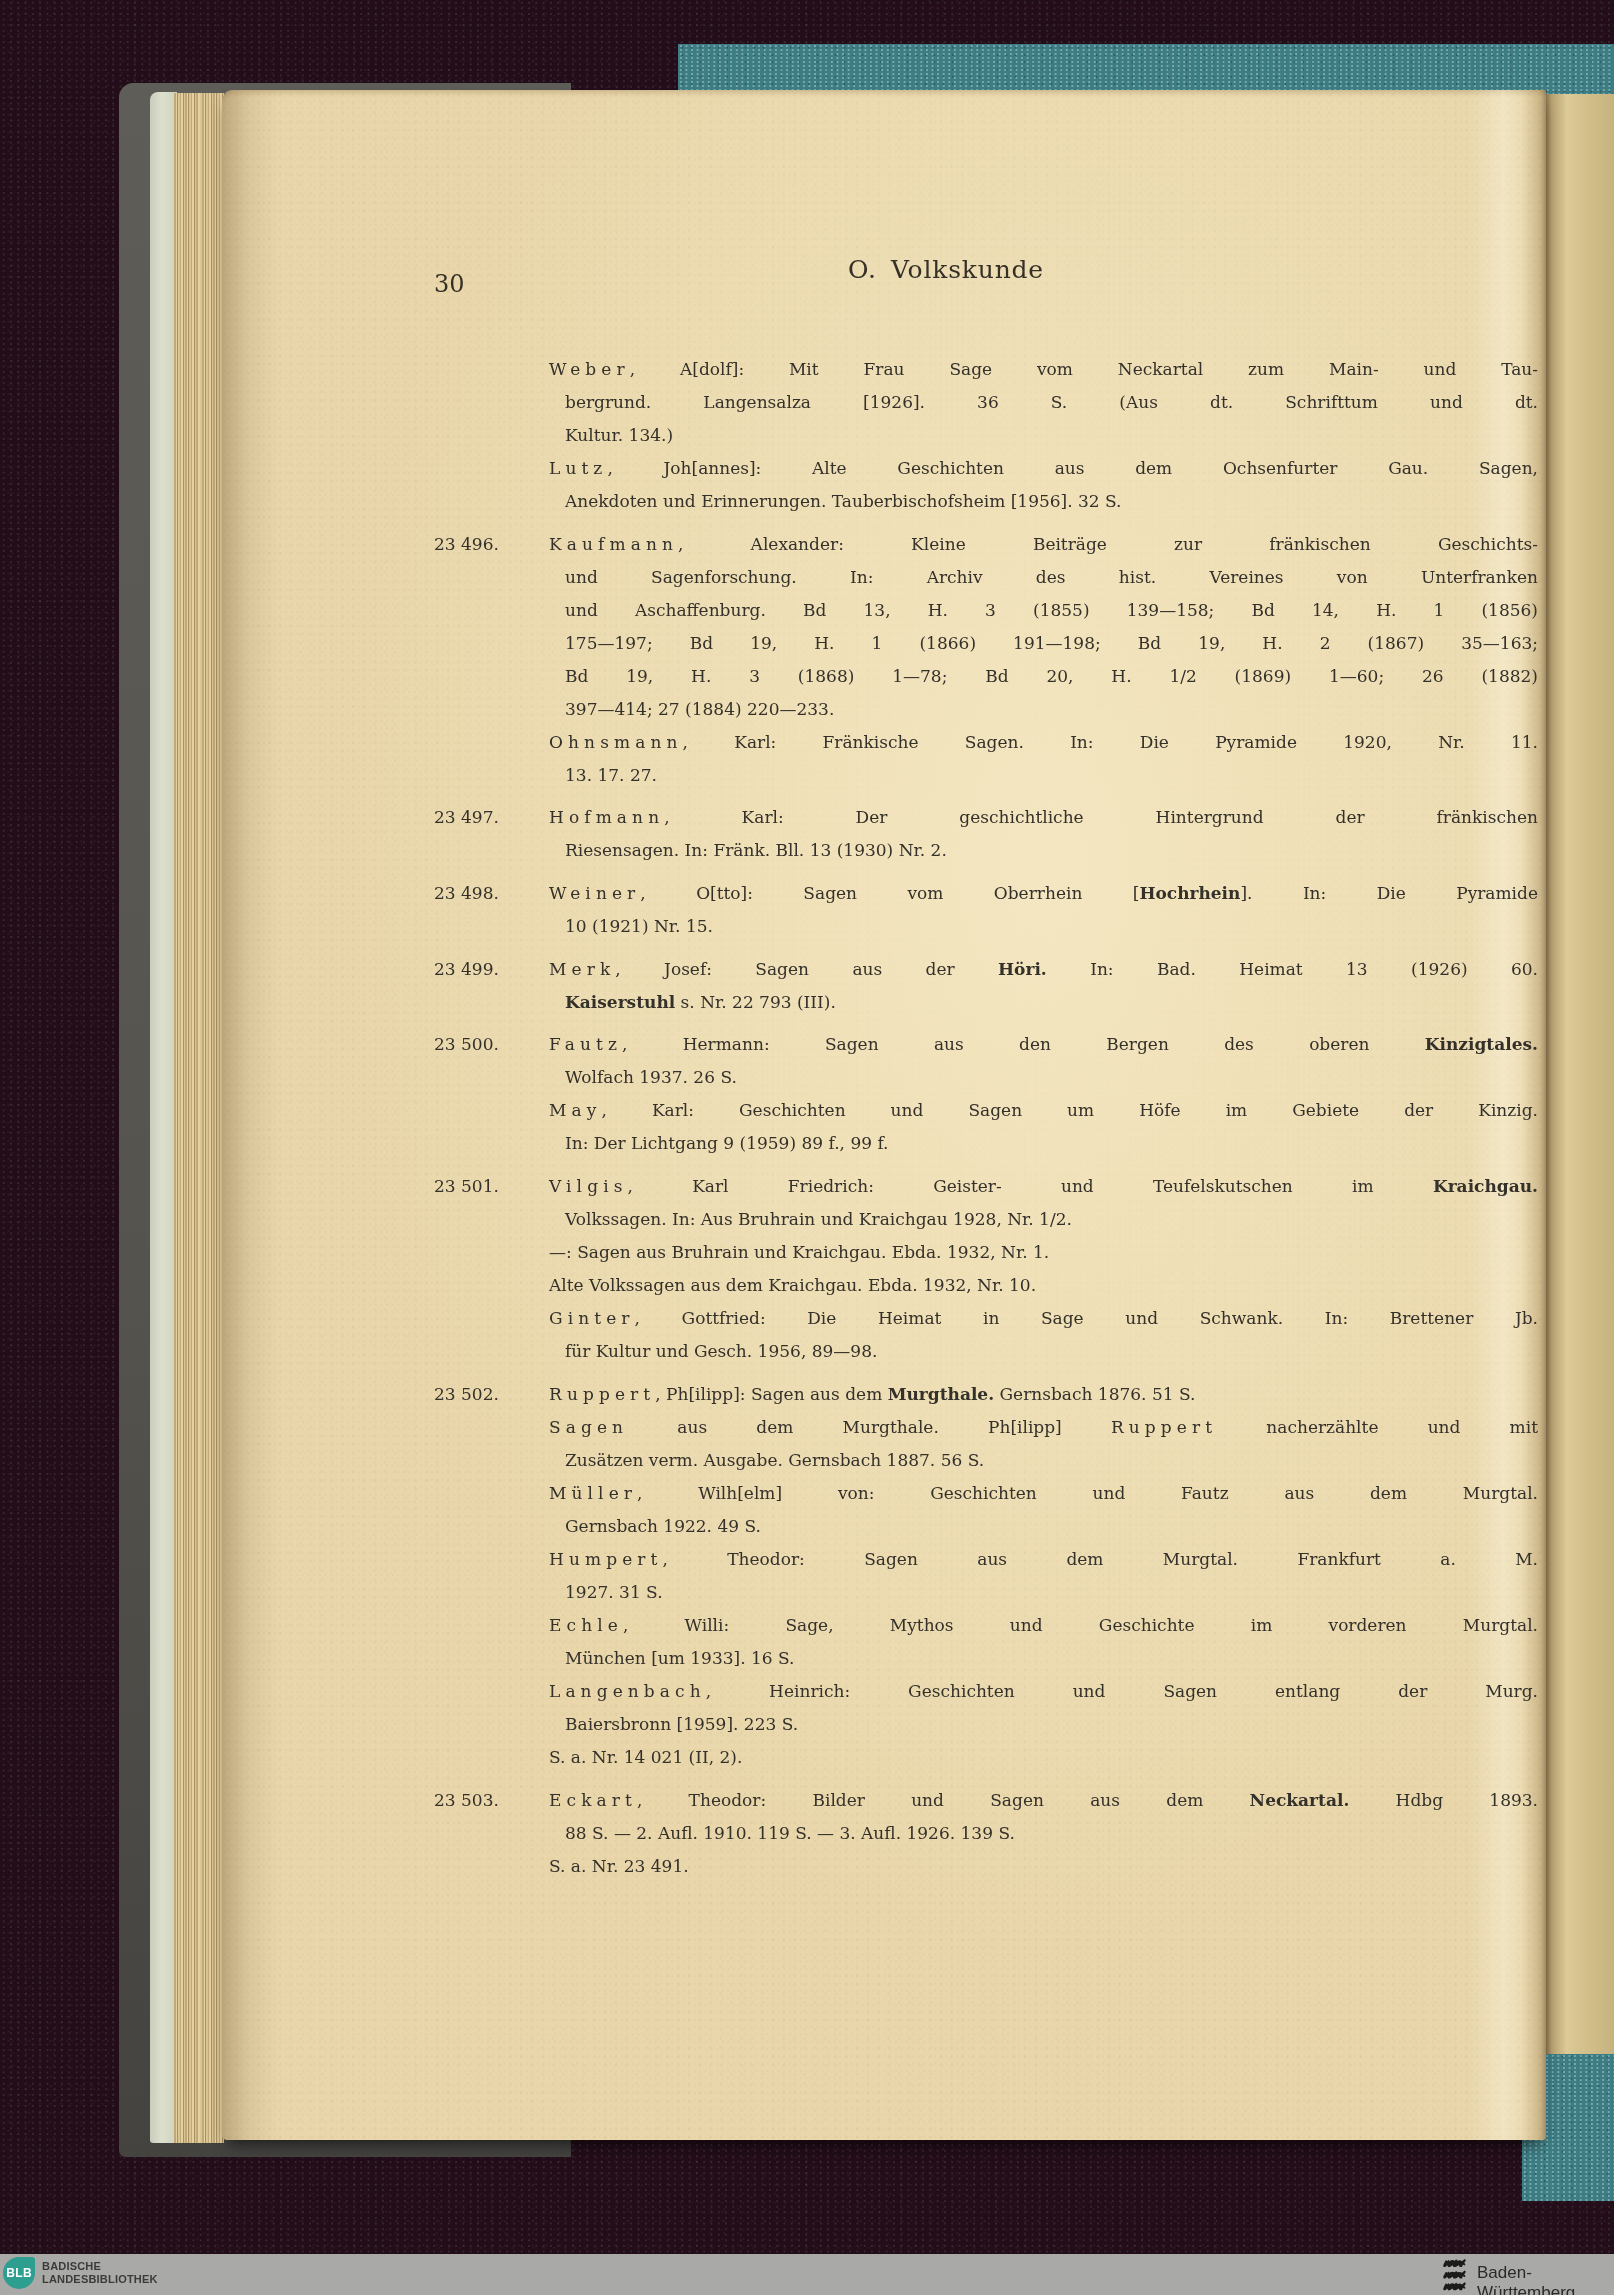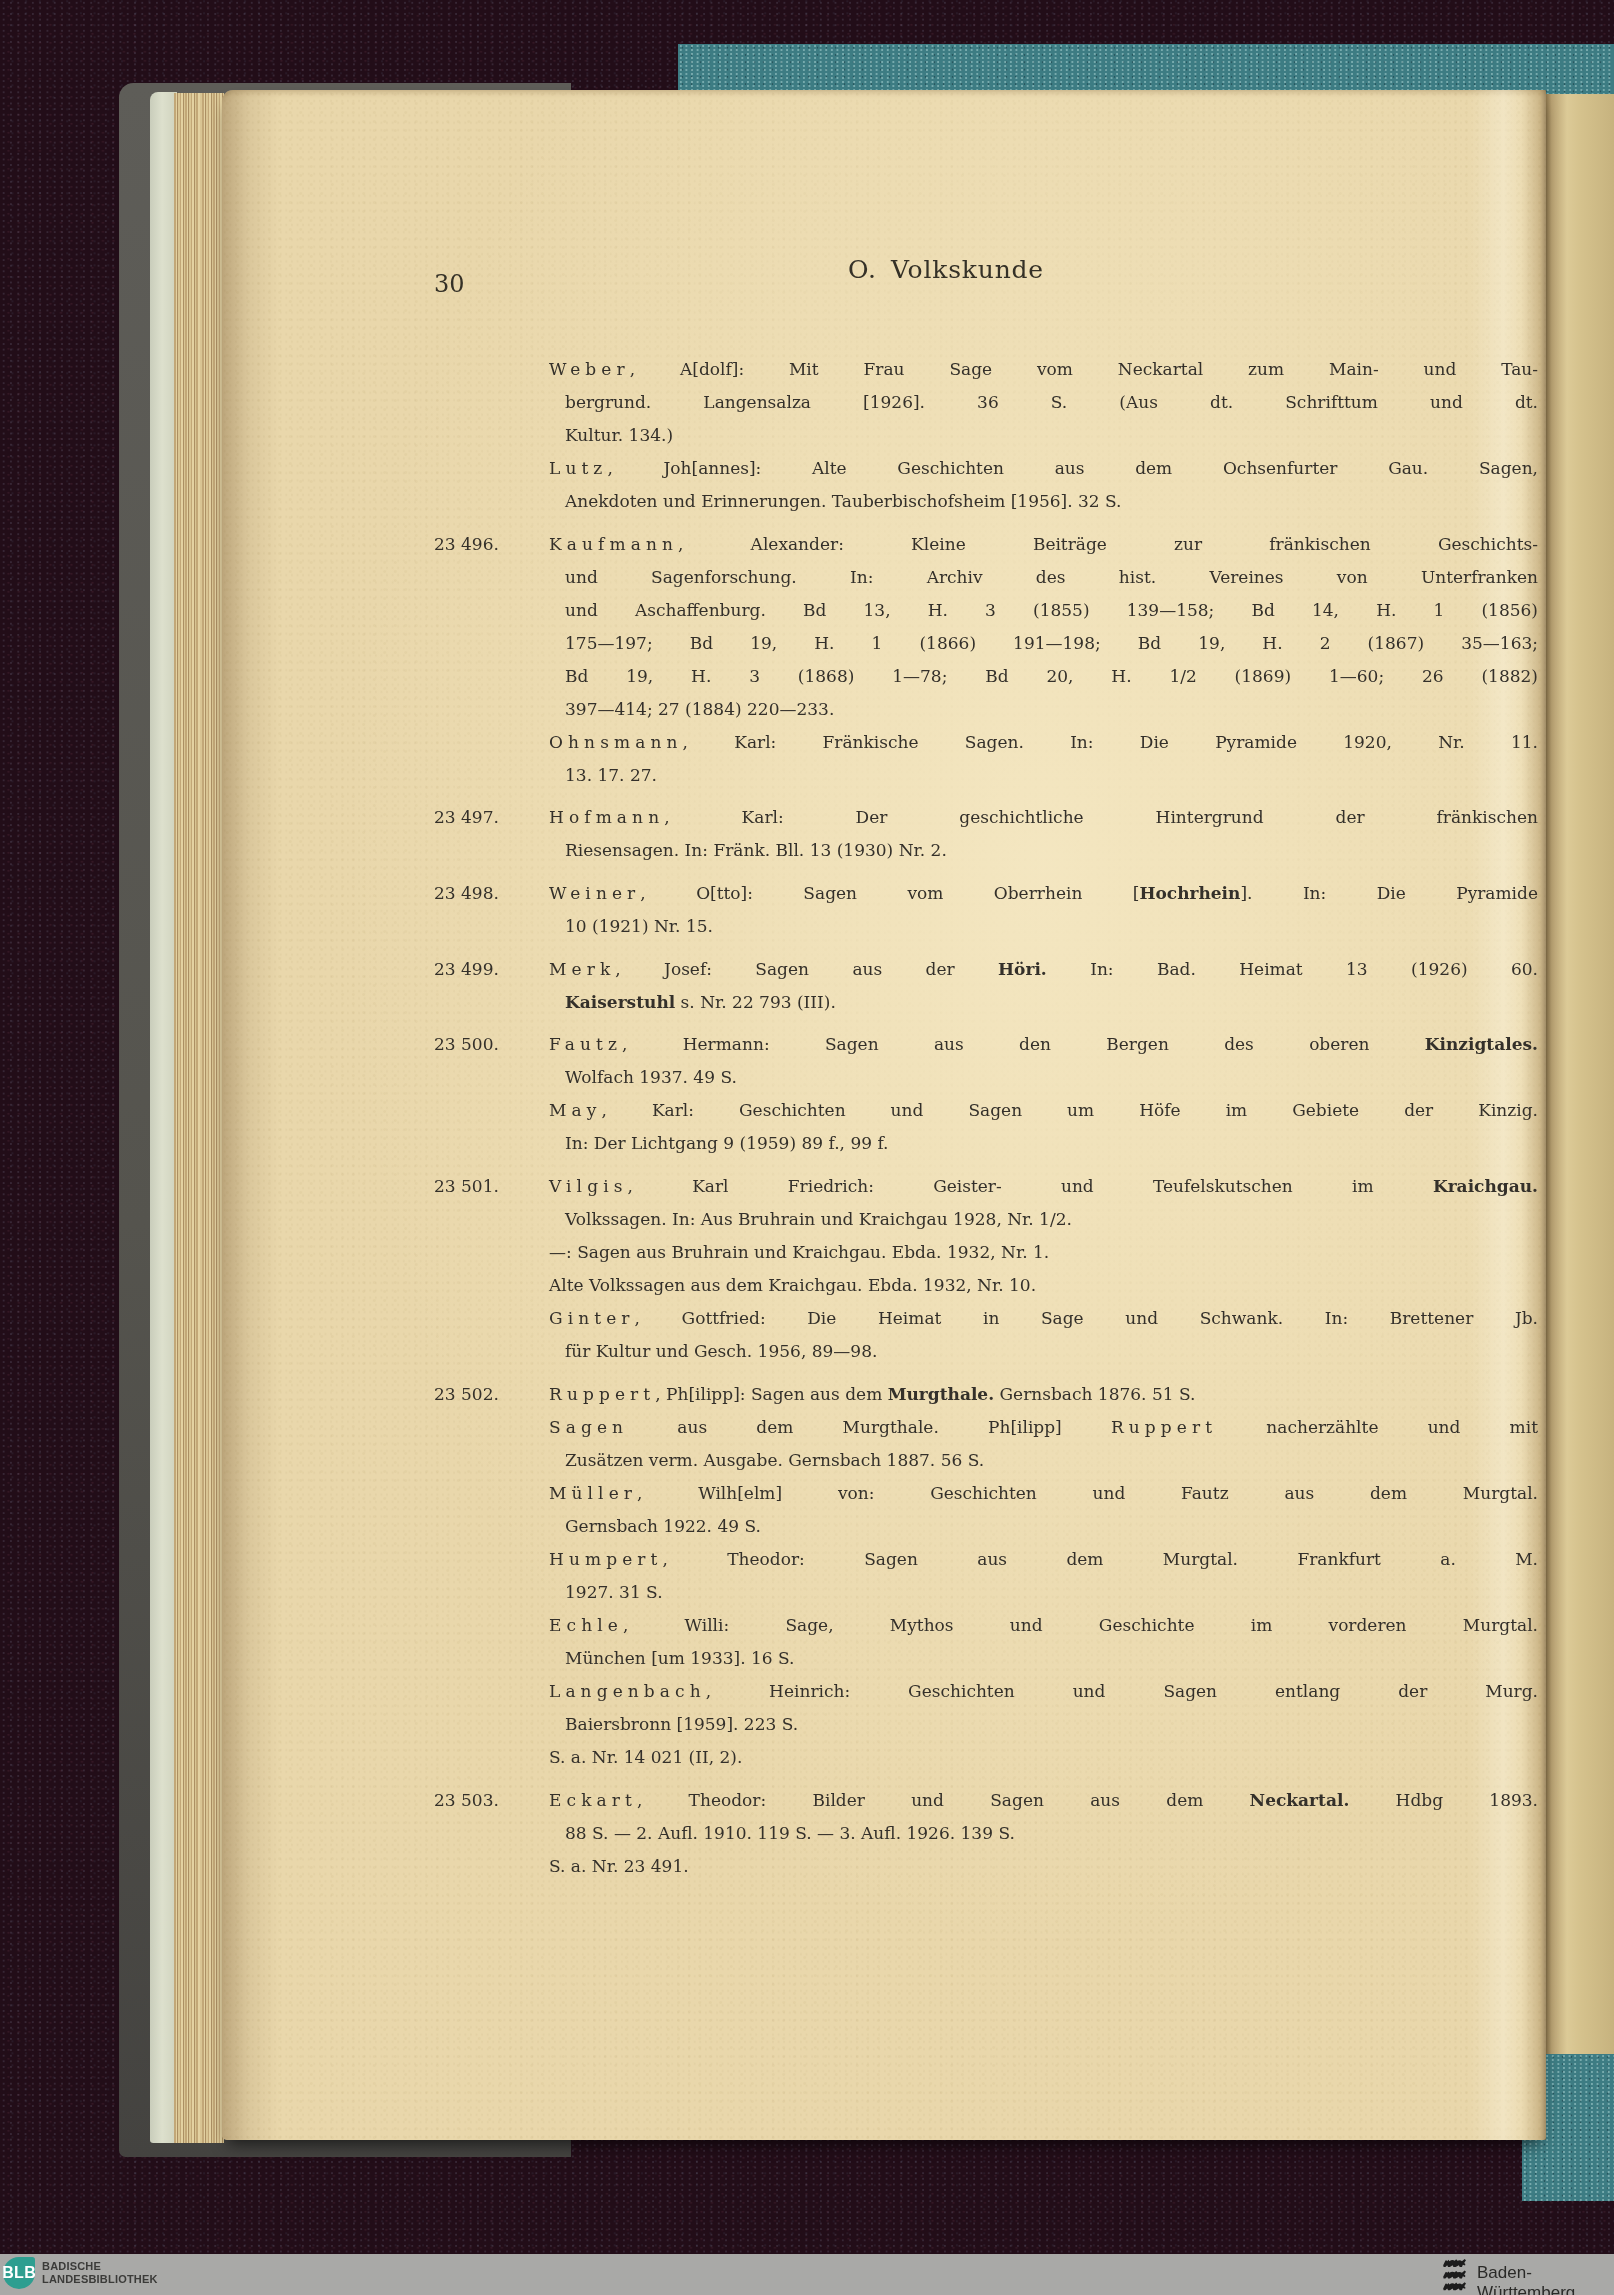--- a/index.html
+++ b/index.html
@@ -102,21 +102,21 @@
 
   
   .footer-bar{
     left:0;top:2254px;width:1614px;height:41px;background:#a9a9a7;z-index:10;
     font-family:"Liberation Sans", sans-serif;
   }
   .blb-logo{
     position:absolute;left:3.2px;top:3.2px;width:32px;height:32px;
     background:#2d9e90;border-radius:18px 3.2px 18px 18px;
     display:flex;align-items:center;justify-content:center;
-    color:#ffffff;font-size:16px;font-weight:bold;letter-spacing:0.4px;
+    color:#ffffff;font-size:12px;font-weight:bold;letter-spacing:0.4px;
   }
   .blb-name{position:absolute;left:42px;top:5.6px;color:#3b3b39;
     font-size:11px;font-weight:bold;line-height:13.7px;letter-spacing:0.2px;}
   .bw-arms{position:absolute;left:1442px;top:4px;}
   .bw-text{position:absolute;left:1477px;top:9px;color:#2a2a28;font-size:17px;}
 </style>
 </head>
 <body>
 
 <div class="abs cloth cloth-top"></div>
@@ -163,21 +163,21 @@
         <div class="line last"><span class="seg-n">10 (1921) Nr. 15.</span></div>
       </div>
       <div class="entry numbered">
         <span class="num">23 499.</span>
         <div class="line first"><span class="seg-sp">Merk</span><span class="seg-n">, Josef: Sagen aus der </span><span class="seg-b">Höri.</span><span class="seg-n"> In: Bad. Heimat 13 (1926) 60.</span></div>
         <div class="line last"><span class="seg-b">Kaiserstuhl</span><span class="seg-n"> s. Nr. 22 793 (III).</span></div>
       </div>
       <div class="entry numbered">
         <span class="num">23 500.</span>
         <div class="line first"><span class="seg-sp">Fautz</span><span class="seg-n">, Hermann: Sagen aus den Bergen des oberen </span><span class="seg-b">Kinzigtales.</span></div>
-        <div class="line last"><span class="seg-n">Wolfach 1937. 49 S.</span></div>
+        <div class="line last"><span class="seg-n">Wolfach 1937. 26 S.</span></div>
       </div>
       <div class="entry">
         <div class="line first"><span class="seg-sp">May</span><span class="seg-n">, Karl: Geschichten und Sagen um Höfe im Gebiete der Kinzig.</span></div>
         <div class="line last"><span class="seg-n">In: Der Lichtgang 9 (1959) 89 f., 99 f.</span></div>
       </div>
       <div class="entry numbered">
         <span class="num">23 501.</span>
         <div class="line first"><span class="seg-sp">Vilgis</span><span class="seg-n">, Karl Friedrich: Geister- und Teufelskutschen im </span><span class="seg-b">Kraichgau.</span></div>
         <div class="line last"><span class="seg-n">Volkssagen. In: Aus Bruhrain und Kraichgau 1928, Nr. 1/2.</span></div>
       </div>

